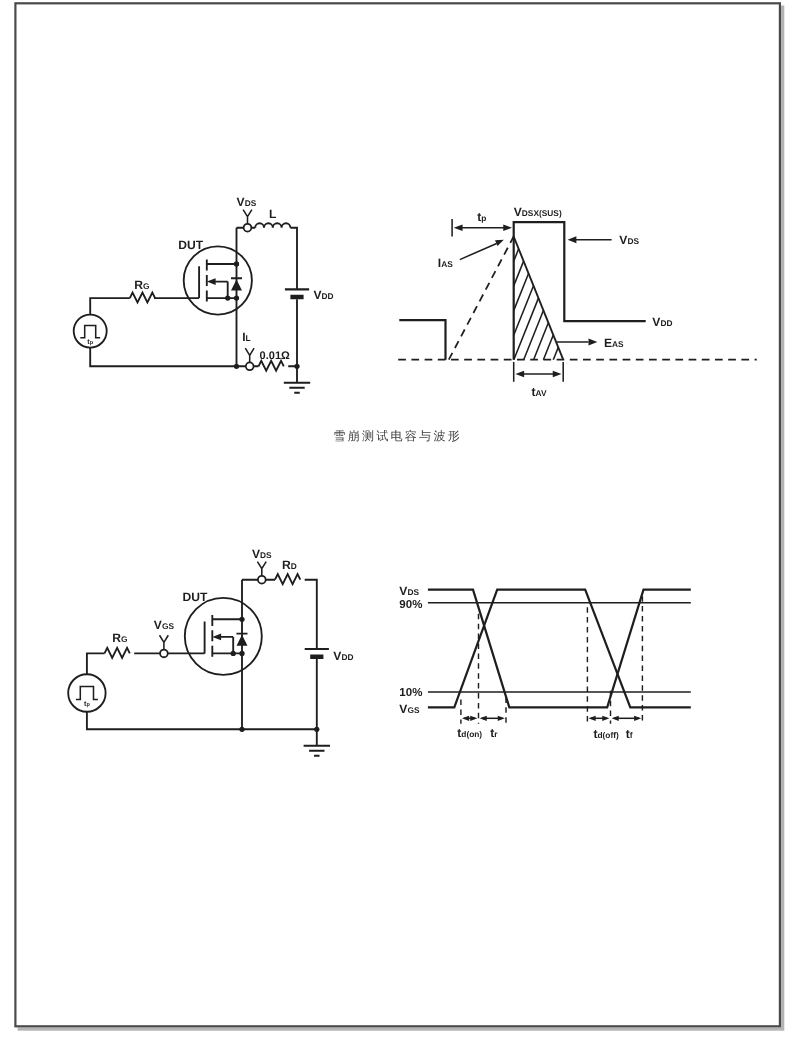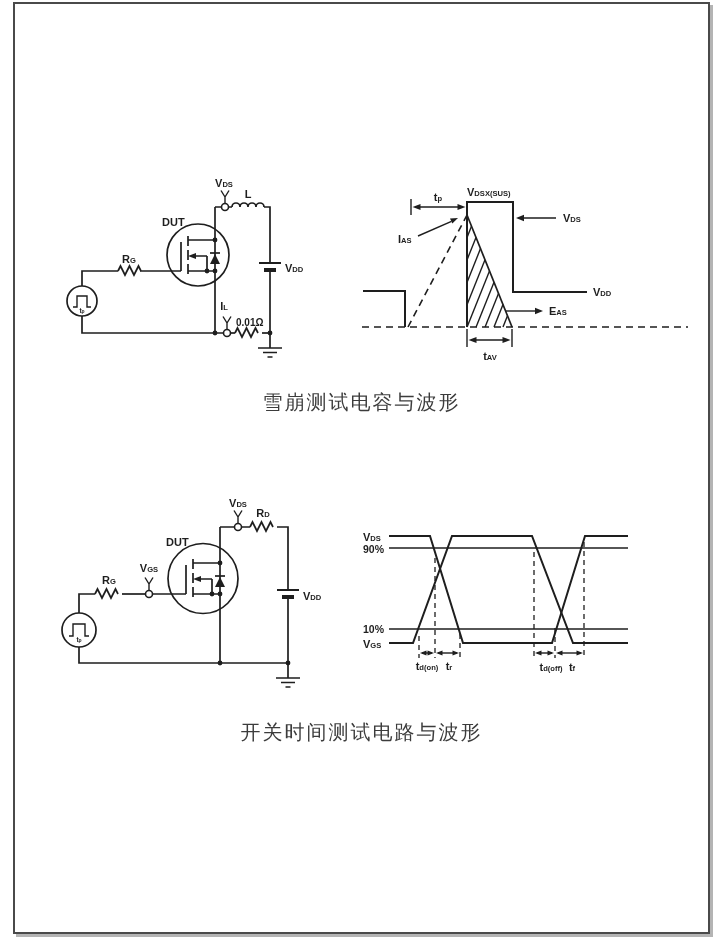--- a/index.html
+++ b/index.html
@@ -19,21 +19,21 @@
   .wire2{stroke:#1e1e1e;stroke-width:2;fill:none;stroke-linejoin:miter;}
   .thin{stroke:#1e1e1e;stroke-width:1.4;fill:none;}
   .dash{stroke:#1e1e1e;stroke-width:1.6;fill:none;stroke-dasharray:7,5;}
   .vdash{stroke:#1e1e1e;stroke-width:1.3;fill:none;stroke-dasharray:5,4;}
   .dot{fill:#1e1e1e;}
   .fillink{fill:#1e1e1e;stroke:none;}
   .node{fill:#ffffff;stroke:#1e1e1e;stroke-width:1.6;}
   .plate-thin{stroke:#1e1e1e;stroke-width:2;fill:none;}
   .plate-thick{stroke:#1e1e1e;stroke-width:4;fill:none;}
   .caption{position:absolute;left:0;width:723px;text-align:center;
-           font-size:20px;letter-spacing:2px;color:#3c3c3c;
+           font-size:11px;letter-spacing:2px;color:#3c3c3c;
            font-family:"Liberation Sans", sans-serif;}
 </style>
 </head>
 <body>
 
 <div class="stage">
   <div class="page-frame"></div>
 
   <svg class="fig-svg" style="left:60px;top:160px;" width="300" height="215" viewBox="0 0 300 215">
     <g>
@@ -234,14 +234,13 @@
     <text class="lbl" x="3" y="31"><tspan>V</tspan><tspan class="sub">DS</tspan></text>
     <text class="pct" x="3" y="43">90%</text>
     <text class="pct" x="3" y="123">10%</text>
     <text class="lbl" x="3" y="138"><tspan>V</tspan><tspan class="sub">GS</tspan></text>
     <text class="lbl" x="67" y="160" text-anchor="middle"><tspan>t</tspan><tspan class="sub">d(on)</tspan></text>
     <text class="lbl" x="89" y="160" text-anchor="middle"><tspan>t</tspan><tspan class="sub">r</tspan></text>
     <text class="lbl" x="191" y="161" text-anchor="middle"><tspan>t</tspan><tspan class="sub">d(off)</tspan></text>
     <text class="lbl" x="212" y="161" text-anchor="middle"><tspan>t</tspan><tspan class="sub">f</tspan></text>
   </svg>
 
-  <div class="caption" style="top:719px;">开关时间测试电路与波形</div>
 </div>
 
 </body></html>

